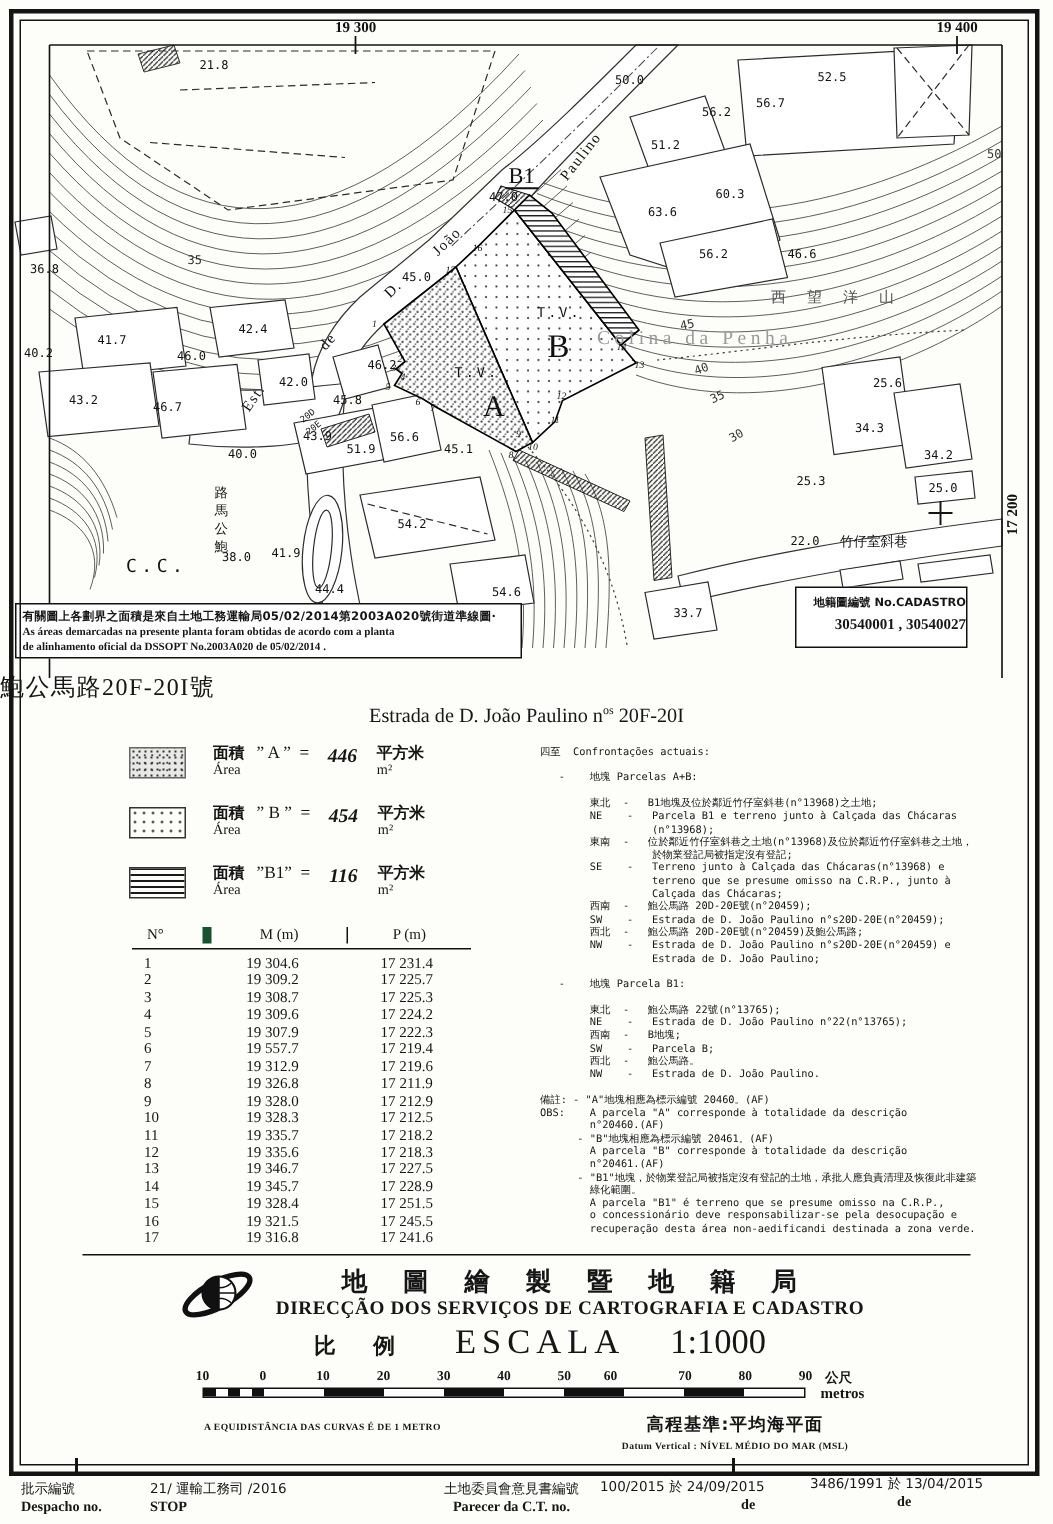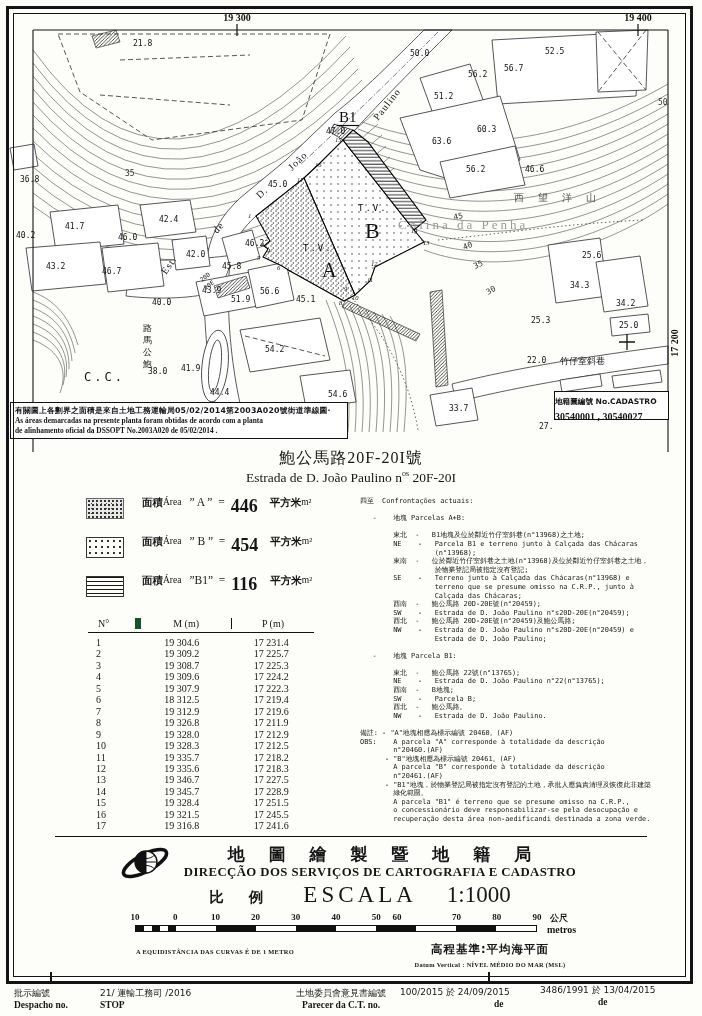--- a/index.html
+++ b/index.html
@@ -30,44 +30,44 @@
   .bld{fill:#fff;stroke:#2b2b2b;stroke-width:.8;}
   .dash{fill:none;stroke-dasharray:5 3;}
   .pfill{stroke:#000;stroke-width:1.1;}
   .mframe{stroke:#141414;stroke-width:1.1;fill:none;}
 
   
   .notebox{position:absolute;left:10px;top:402px;width:338px;background:#fff;border:1.4px solid #111;
            padding:2px 4px;box-sizing:border-box;line-height:11px;}
   .notebox .zh{font-family:"DejaVu Sans",sans-serif;font-size:7.8px;font-weight:bold;letter-spacing:.2px;}
   .notebox .pt{font-family:"Liberation Serif",serif;font-size:7.4px;font-weight:bold;line-height:10px;}
-  .cadbox{position:absolute;left:554px;top:391px;width:115px;height:29px;background:#fff;border:1.4px solid #111;
-          box-sizing:border-box;text-align:left;}
+  .cadbox{position:absolute;left:530px;top:391px;width:115px;height:41px;background:#fff;border:1.4px solid #111;
+          box-sizing:border-box;text-align:right;}
   .cadbox .l1{font-family:"DejaVu Sans",sans-serif;font-size:7.6px;font-weight:bold;margin-top:5px;}
   .cadbox .l2{font-size:10px;font-weight:bold;margin-top:4px;font-family:"Liberation Serif",serif;}
 
   
-  .title-zh{position:absolute;left:0;top:448px;width:100%;text-align:center;font-size:16px;letter-spacing:1px;}
+  .title-zh{position:absolute;left:0;top:448px;width:100%;text-align:left;font-size:16px;letter-spacing:1px;}
   .title-pt{position:absolute;left:0;top:469px;width:100%;text-align:center;font-size:13.5px;}
   .title-pt sup{font-size:8px;}
 
   
   #legend{position:absolute;left:86px;top:496px;width:250px;}
   .lg-row{display:flex;align-items:flex-start;margin-bottom:16px;}
   .lg-sw{width:38px;height:21px;margin-right:18px;margin-top:2px;box-sizing:border-box;}
   .sw-stipple{border:1px solid #666;background-color:#e8e8e6;
     background-image:radial-gradient(#333 .8px,transparent .9px),radial-gradient(#444 .7px,transparent .8px);
     background-size:4px 4px,5px 5px;background-position:0 0,2px 2px;}
   .sw-dots{border:1px solid #333;background-image:radial-gradient(#222 .7px,transparent .8px);background-size:6px 6px;}
   .sw-hlines{border:1px solid #333;background-image:repeating-linear-gradient(180deg,#1a1a1a 0 1px,transparent 1px 4px);}
-  .lg-col{display:inline-flex;flex-direction:row;line-height:12px;margin-right:8px;}
+  .lg-col{display:inline-flex;flex-direction:column;line-height:12px;margin-right:8px;}
   .lg-col b{font-family:"DejaVu Sans",sans-serif;font-size:10.5px;font-weight:bold;}
   .lg-col i{font-style:normal;font-size:9.5px;}
   .lg-q{font-size:11.5px;margin-right:6px;white-space:pre;}
-  .lg-v{font-size:18px;width:32px;text-align:left;margin-right:7px;font-weight:bold;}
+  .lg-v{font-size:13px;width:32px;text-align:center;margin-right:7px;font-weight:bold;font-style:italic;}
 
   
   #coords{position:absolute;left:88px;top:618px;width:226px;font-size:10px;}
   #coords .thead{display:flex;font-size:10px;border-bottom:1.6px solid #111;padding-bottom:3px;}
   #coords .thead span{display:block;}
   #coords .h1{width:40px;text-align:left;padding-left:10px;}
   #coords .h2{width:96px;text-align:center;border-left:6px solid #14532d;border-right:1px solid #111;}
   #coords .h3{width:88px;text-align:center;}
   #coords .tr{display:flex;line-height:11.45px;}
   #coords .td1{width:40px;padding-left:8px;}
@@ -424,21 +424,21 @@
           <span class="td2">19 309.6</span>
           <span class="td3">17 224.2</span>
         </div>
         <div class="tr">
           <span class="td1">5</span>
           <span class="td2">19 307.9</span>
           <span class="td3">17 222.3</span>
         </div>
         <div class="tr">
           <span class="td1">6</span>
-          <span class="td2">18 312.5</span>
+          <span class="td2">19 557.7</span>
           <span class="td3">17 219.4</span>
         </div>
         <div class="tr">
           <span class="td1">7</span>
           <span class="td2">19 312.9</span>
           <span class="td3">17 219.6</span>
         </div>
         <div class="tr">
           <span class="td1">8</span>
           <span class="td2">19 326.8</span>
@@ -560,21 +560,21 @@
       </div>
     <span class="sb-unit-zh">公尺</span>
     <span class="sb-unit-pt">metros</span>
   <span class="tick" style="left: 40px;">10</span>
       <span class="tick" style="left: 80.2px;">0</span>
       <span class="tick" style="left: 120.4px;">10</span>
       <span class="tick" style="left: 160.6px;">20</span>
       <span class="tick" style="left: 200.8px;">30</span>
       <span class="tick" style="left: 241px;">40</span>
       <span class="tick" style="left: 281.2px;">50</span>
-      <span class="tick" style="left: 302px;">60</span>
+      <span class="tick" style="left: 312px;">60</span>
       <span class="tick" style="left: 361.6px;">70</span>
       <span class="tick" style="left: 401.8px;">80</span>
       <span class="tick" style="left: 442px;">90</span>
     </div>
 
   <div class="equi">
     <div class="pt">A EQUIDISTÂNCIA DAS CURVAS É DE 1 METRO</div>
   </div>
   <div class="datum">
     <div class="zh">高程基準:平均海平面</div>

